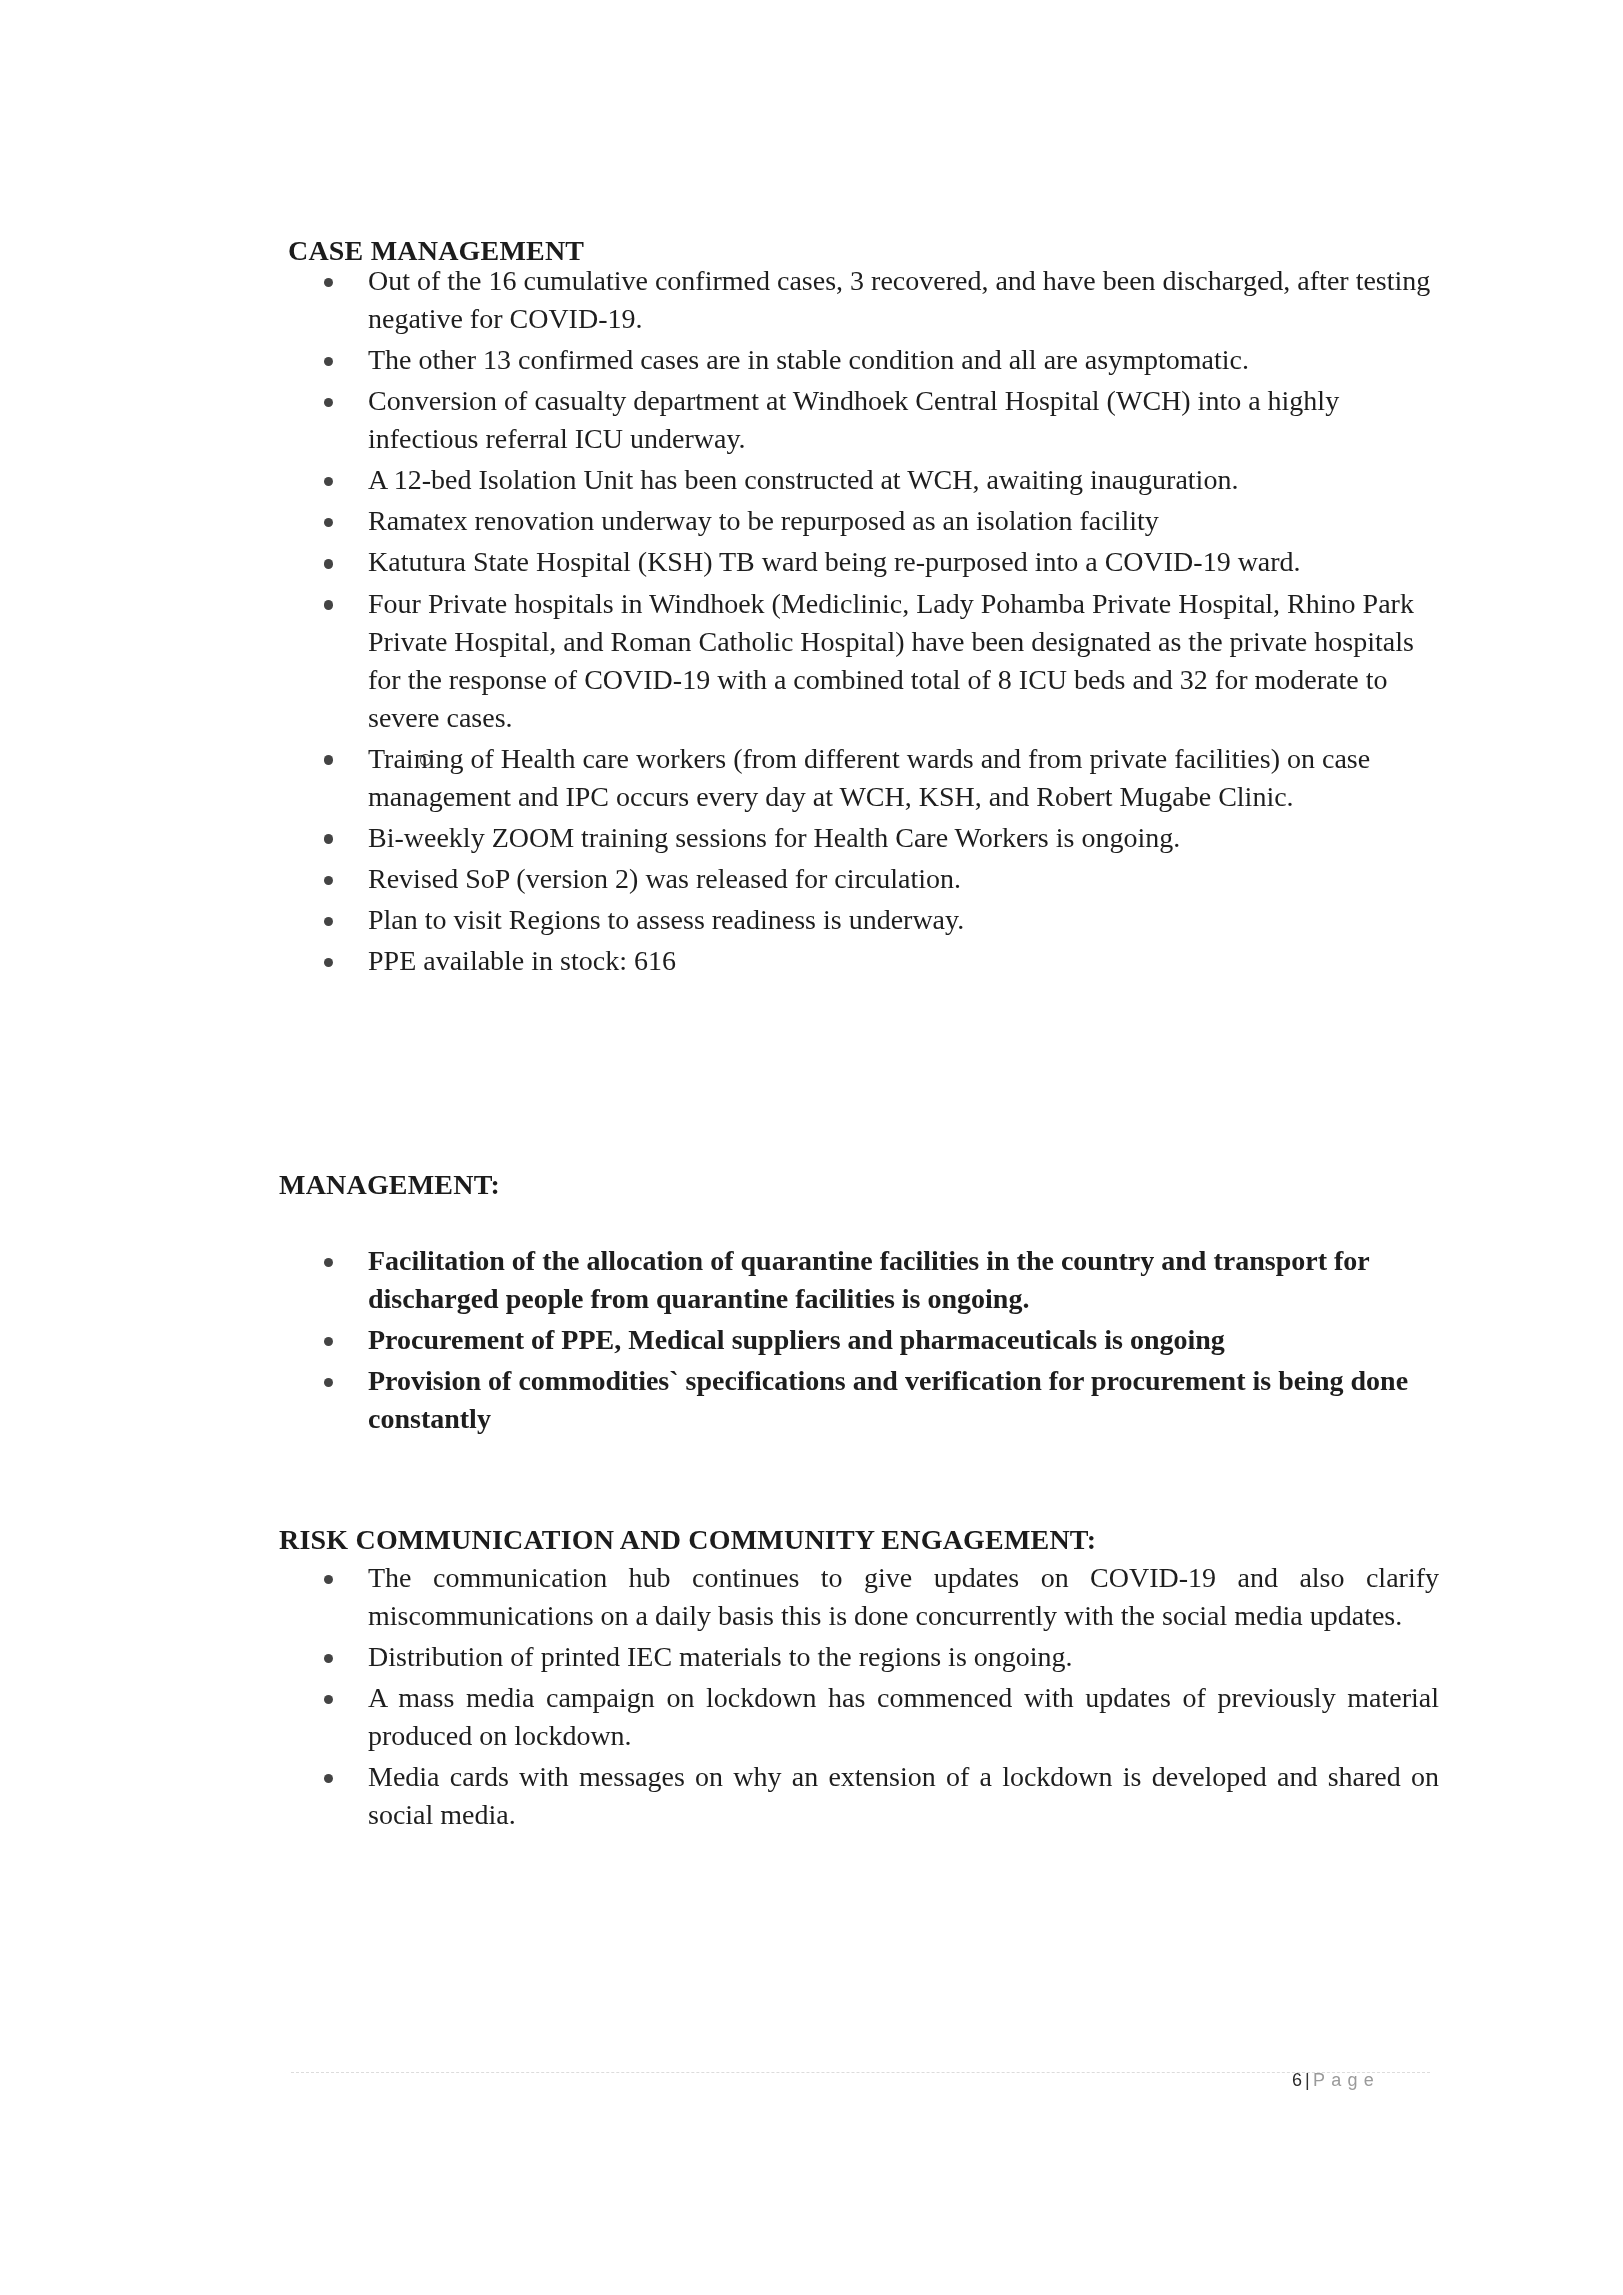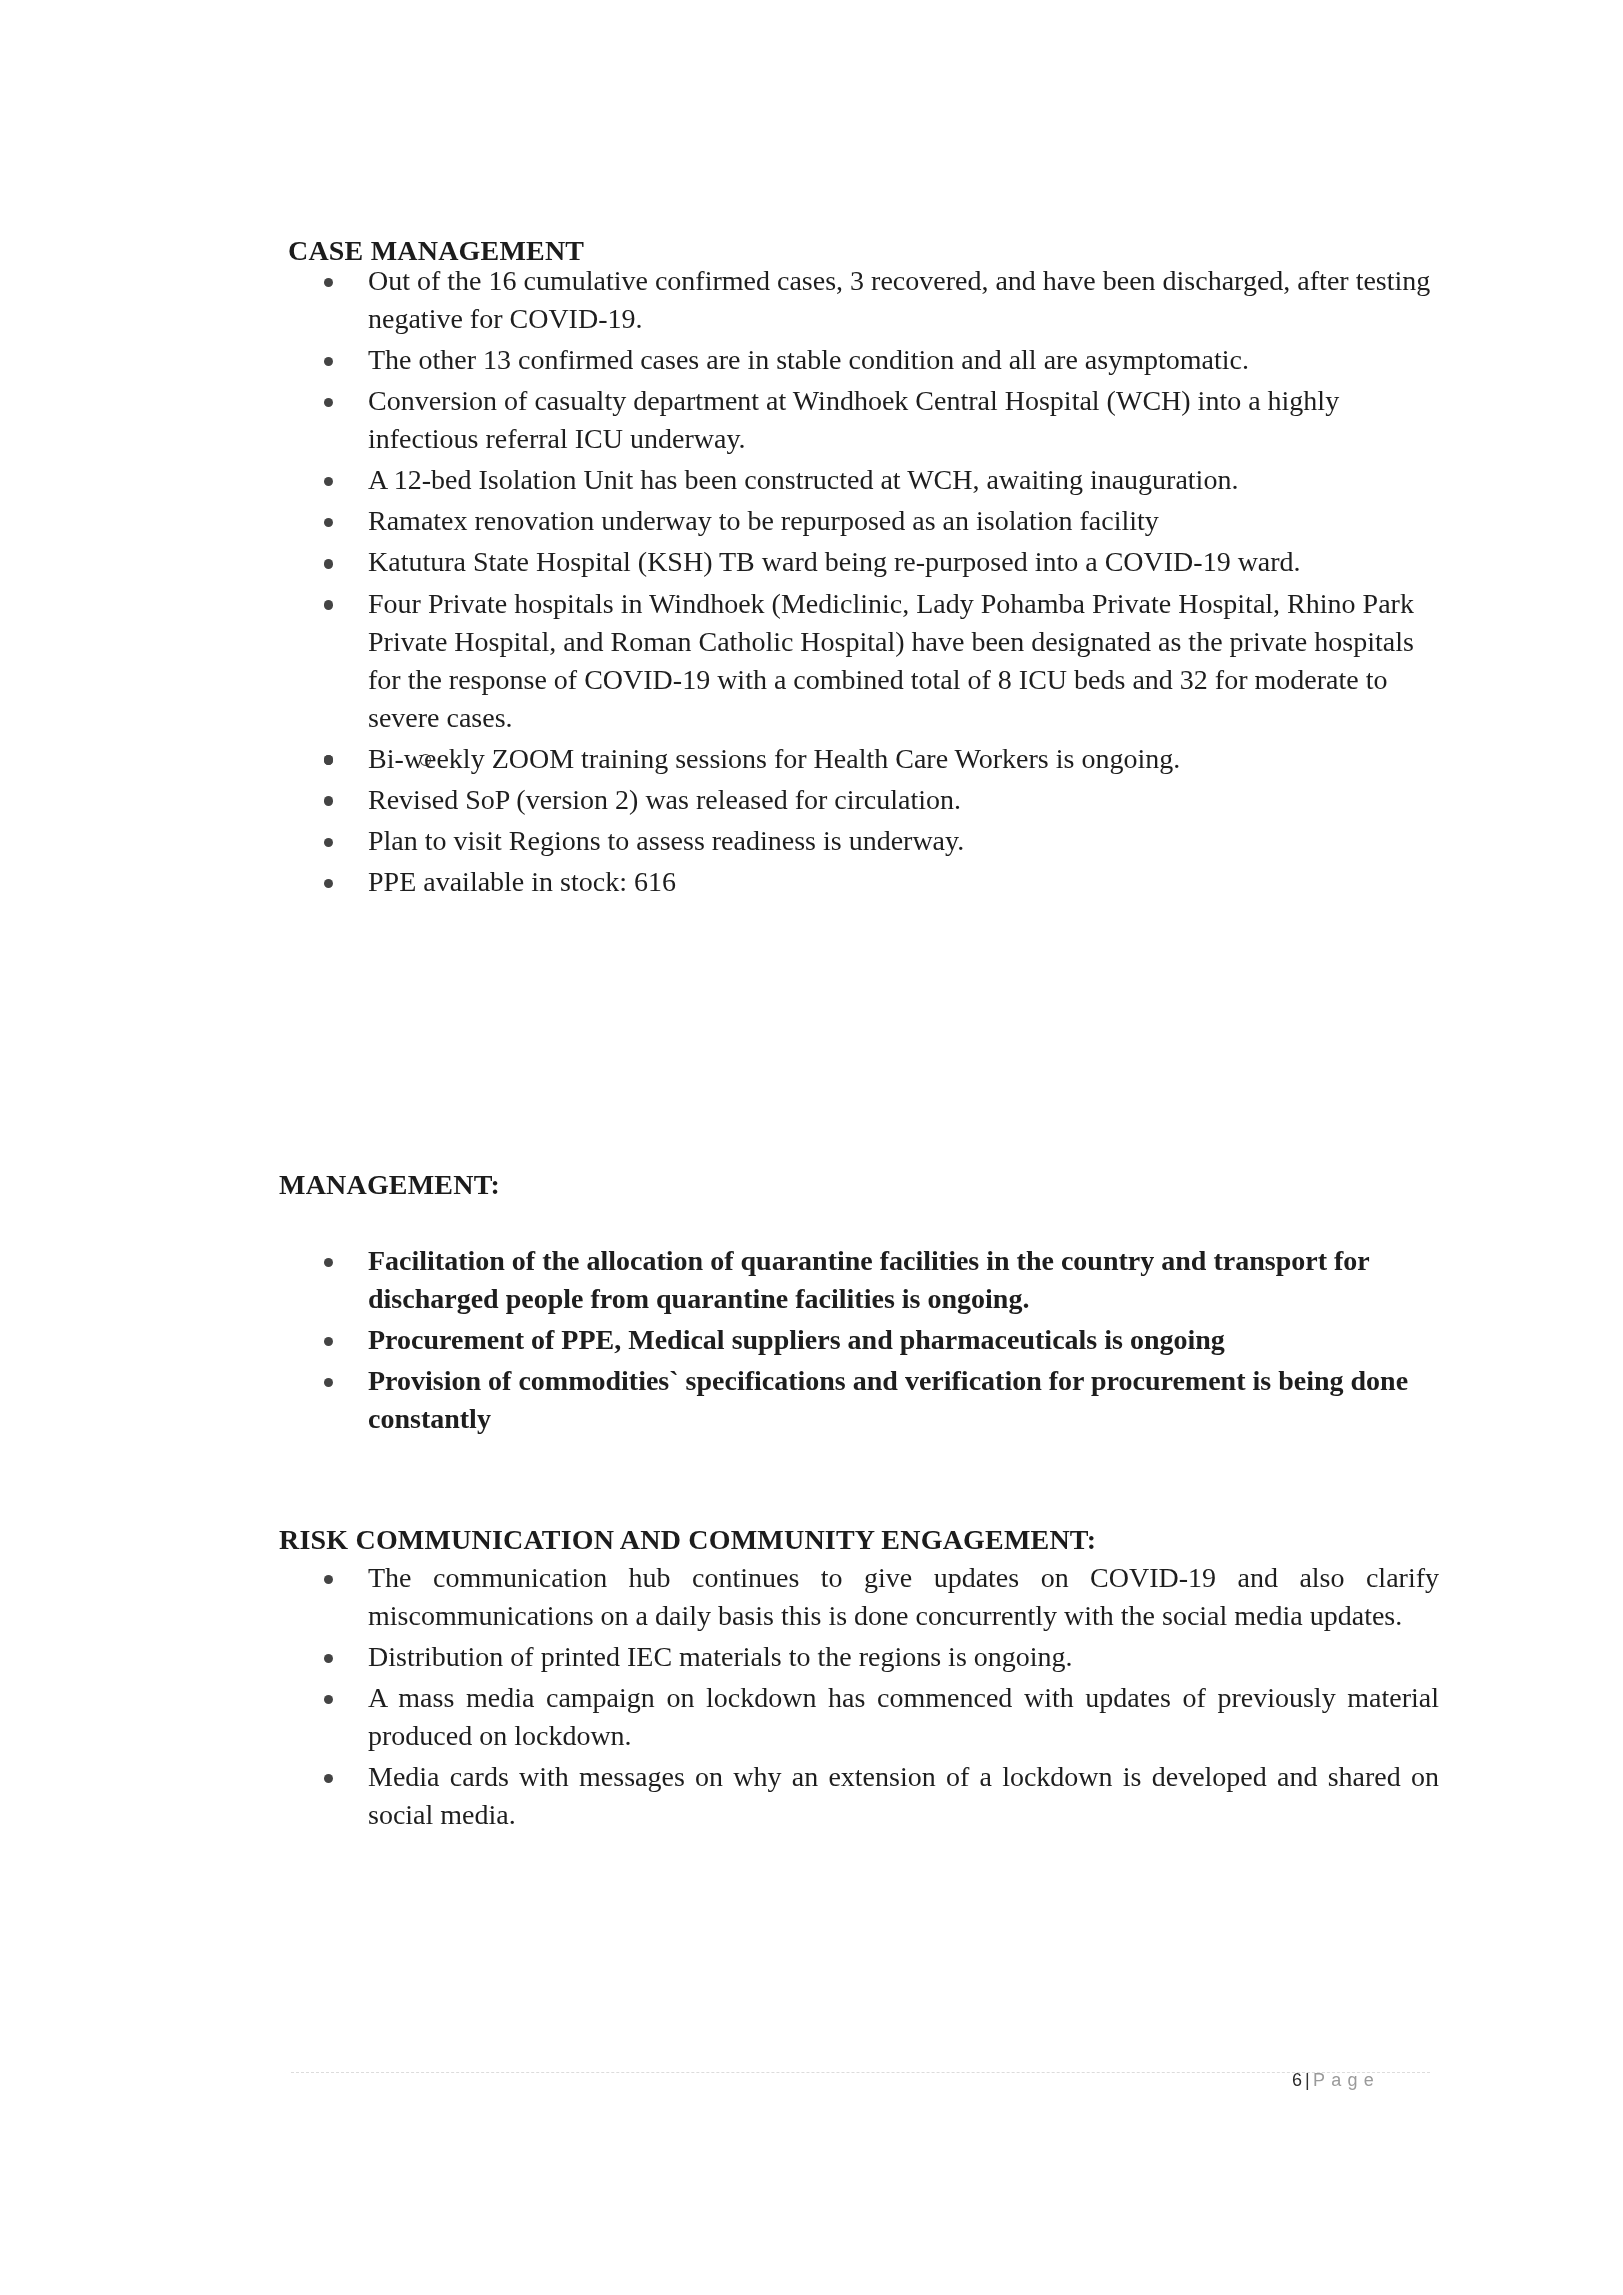--- a/index.html
+++ b/index.html
@@ -47,21 +47,21 @@
   <h2 class="heading" style="left:288px; top:187px;margin-top:48px;">CASE MANAGEMENT</h2>
   <ul class="blist" style="left:324px; top:262px; width:1115px;">
     <li><span class="bullet"></span><span>Out of the 16 cumulative confirmed cases, 3 recovered, and have been discharged, after testing negative for COVID-19.</span></li>
     <li><span class="bullet"></span><span>The other 13 confirmed cases are in stable condition and all are asymptomatic.</span></li>
     <li><span class="bullet"></span><span>Conversion of casualty department at Windhoek Central Hospital (WCH) into a highly infectious referral ICU underway.</span></li>
     <li><span class="bullet"></span><span>A 12-bed Isolation Unit has been constructed at WCH, awaiting inauguration.</span></li>
     <li><span class="bullet"></span><span>Ramatex renovation underway to be repurposed as an isolation facility</span></li>
     <li><span class="bullet"></span><span>Katutura State Hospital (KSH) TB ward being re-purposed into a COVID-19 ward.</span></li>
     <li><span class="bullet"></span><span>Four Private hospitals in Windhoek (Mediclinic, Lady Pohamba Private Hospital, Rhino Park Private Hospital, and Roman Catholic Hospital) have been designated as the private hospitals for the response of COVID-19 with a combined total of 8 ICU beds and 32 for moderate to severe cases.</span></li>
     <li class="sub"><span class="bullet"></span></li>
-    <li><span class="bullet"></span></li>
+    <li><span class="bullet"></span><span>Training of Health care workers (from different wards and from private facilities) on case management and IPC occurs every day at WCH, KSH, and Robert Mugabe Clinic.</span></li>
     <li><span class="bullet"></span><span>Bi-weekly ZOOM training sessions for Health Care Workers is ongoing.</span></li>
     <li><span class="bullet"></span><span>Revised SoP (version 2) was released for circulation.</span></li>
     <li><span class="bullet"></span><span>Plan to visit Regions to assess readiness is underway.</span></li>
     <li><span class="bullet"></span><span>PPE available in stock: 616</span></li>
   </ul>
 
   <h2 class="heading" style="left:279px; top:1169px;">MANAGEMENT:</h2>
   <ul class="blist" style="left:324px; top:1242px; width:1115px;font-weight:bold;">
     <li><span class="bullet"></span><span>Facilitation of the allocation of quarantine facilities in the country and transport for discharged people from quarantine facilities is ongoing.</span></li>
     <li><span class="bullet"></span><span>Procurement of PPE, Medical suppliers and pharmaceuticals is ongoing</span></li>

